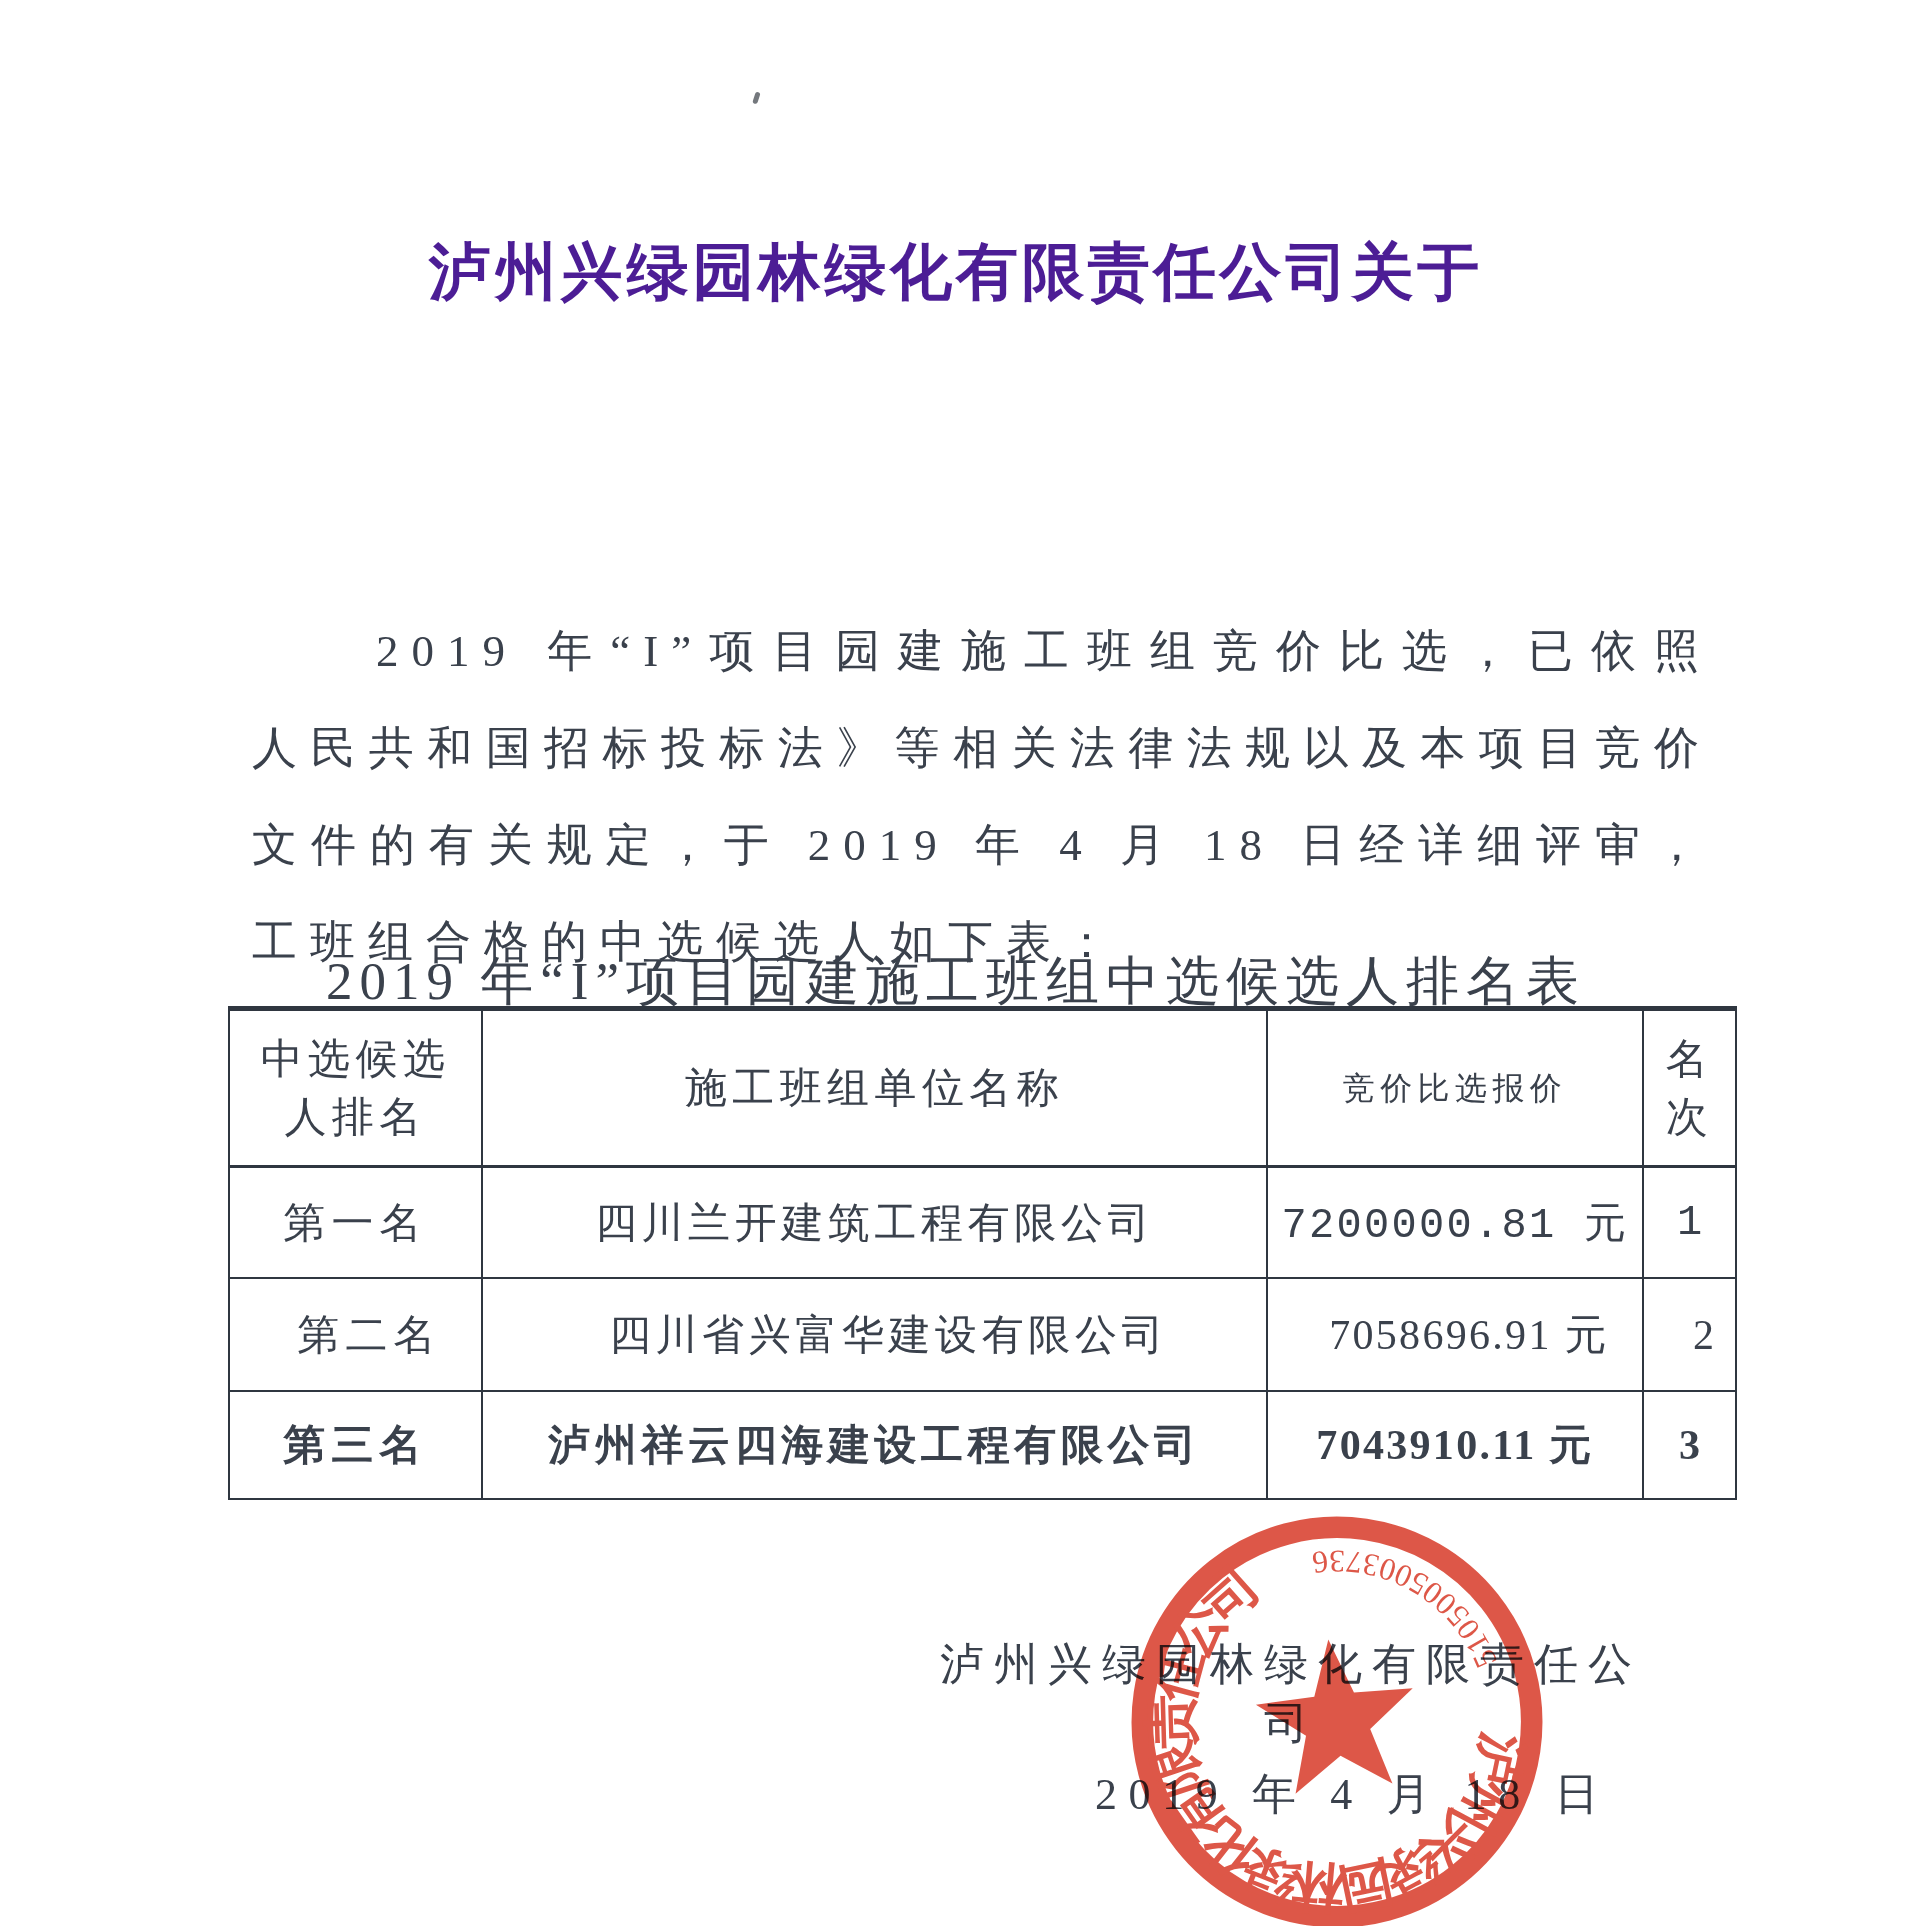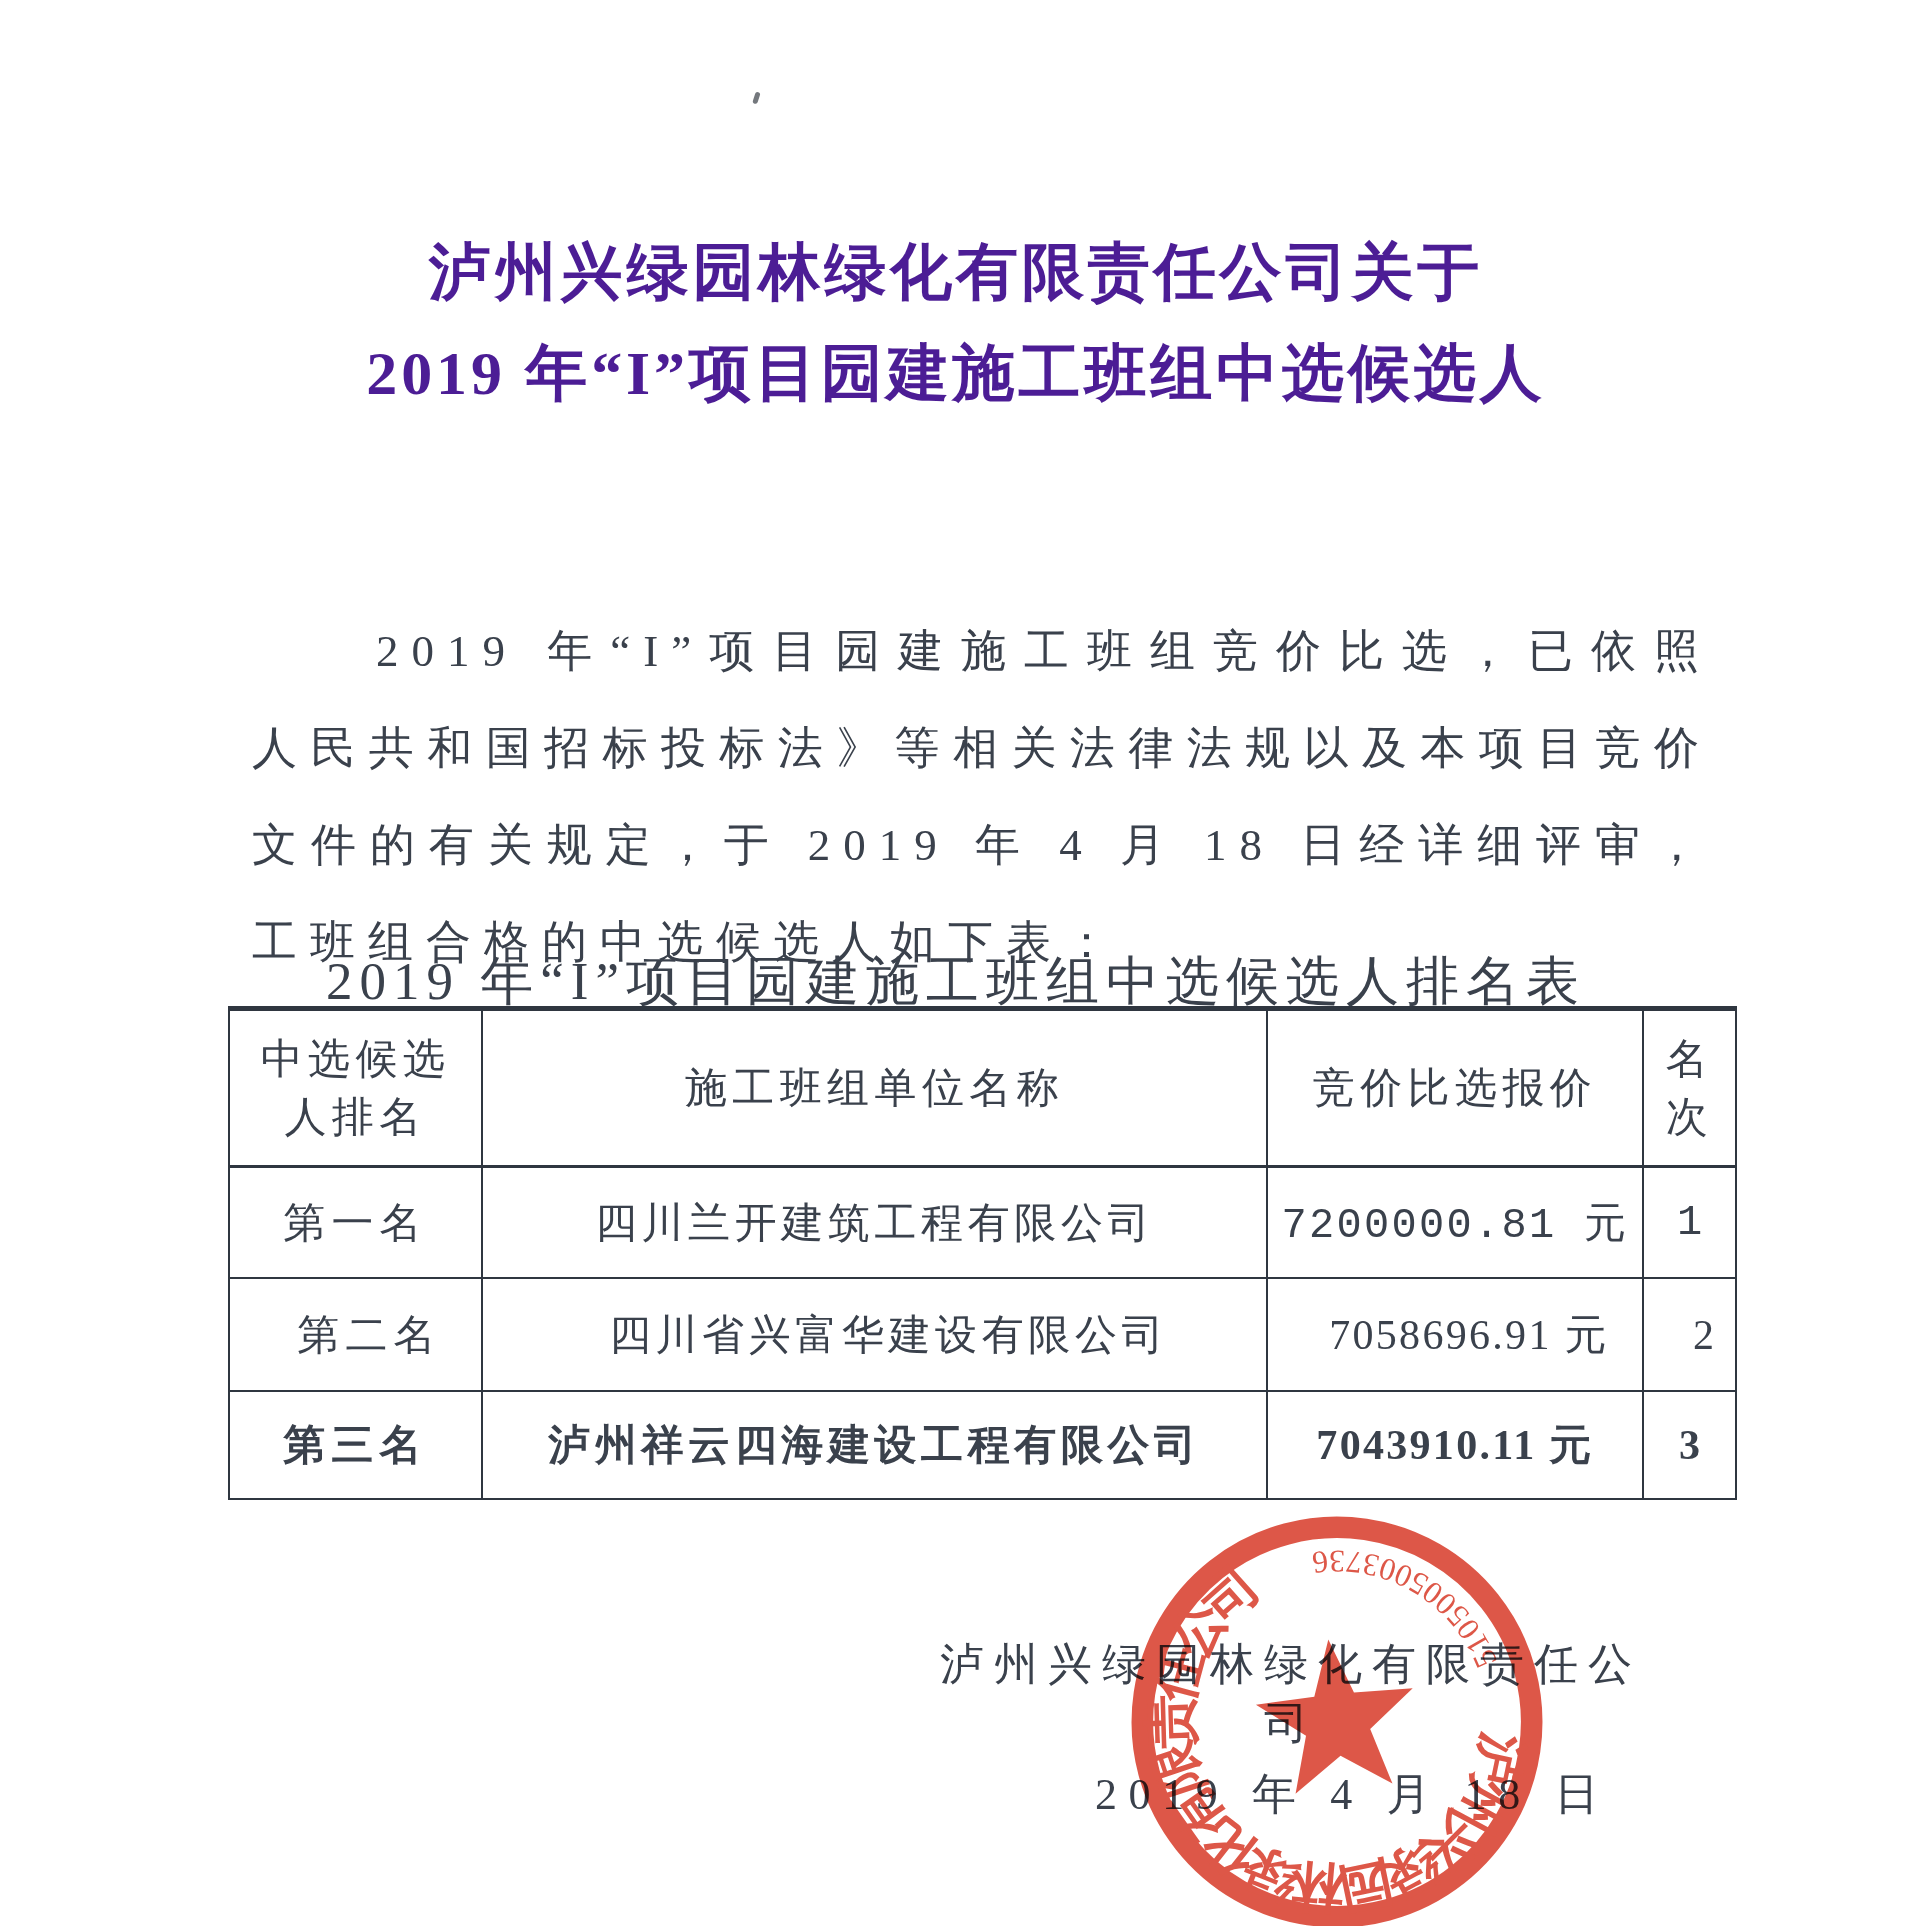--- a/index.html
+++ b/index.html
@@ -55,21 +55,20 @@
 </style>
 </head>
 <body>
 
 <div class="page">
 
   <div class="speck"></div>
 
   <div class="title">
     <div>泸州兴绿园林绿化有限责任公司关于</div>
-    <div>2019 年“I”项目园建施工班组中选候选人</div>
   </div>
 
   <div class="para">
     <div class="ln just indent">2019 年“I”项目园建施工班组竞价比选，已依照《中华</div>
     <div class="ln just">人民共和国招标投标法》等相关法律法规以及本项目竞价比选</div>
     <div class="ln just">文件的有关规定，于 2019 年 4 月 18 日经详细评审，现推荐施</div>
     <div class="ln">工班组合格的中选候选人如下表：</div>
   </div>
 
   <div class="tbl-caption">2019 年“I”项目园建施工班组中选候选人排名表</div>
@@ -79,21 +78,21 @@
       <col style="width:253px">
         <col style="width:785px">
         <col style="width:376px">
         <col style="width:93px">
     </colgroup>
     <tbody>
         <tr class="hdr">
       <td class="c-rank">中选候选
 人排名</td>
       <td class="c-name">施工班组单位名称</td>
-      <td class="c-price" style="font-size:42px">竞价比选报价</td>
+      <td class="c-price" style="font-size:32px">竞价比选报价</td>
       <td class="c-pos">名
 次</td>
     </tr>
     <tr class="r1">
       <td class="c-rank">第一名</td>
       <td class="c-name">四川兰开建筑工程有限公司</td>
       <td class="c-price">7200000.81 元</td>
       <td class="c-pos">1</td>
     </tr>
     <tr class="r2">

